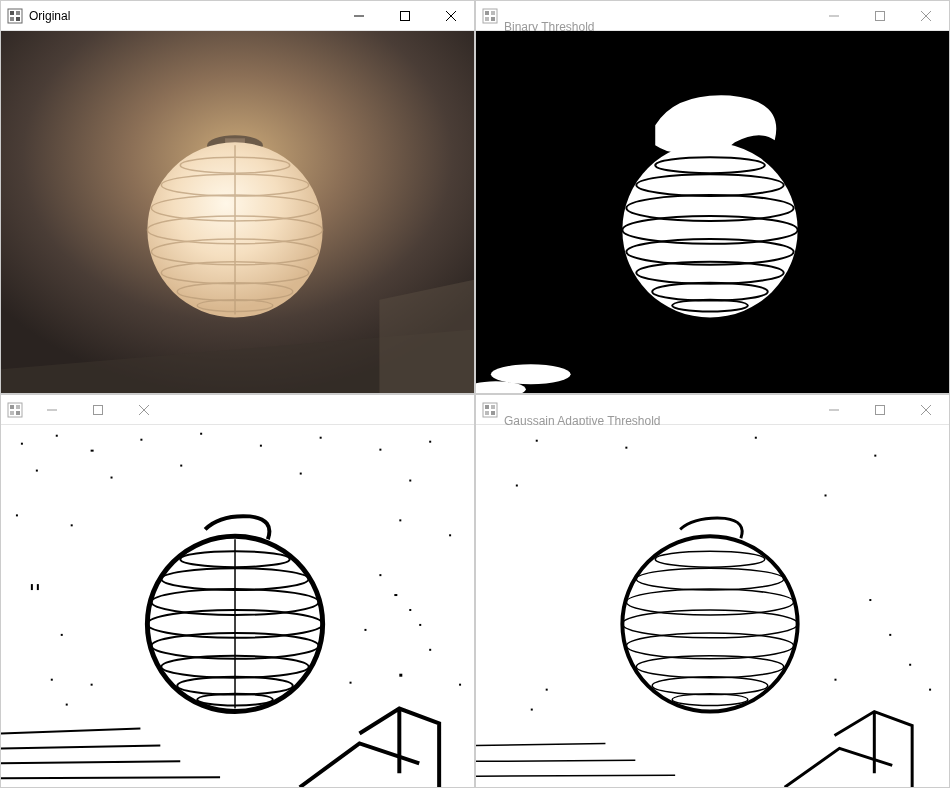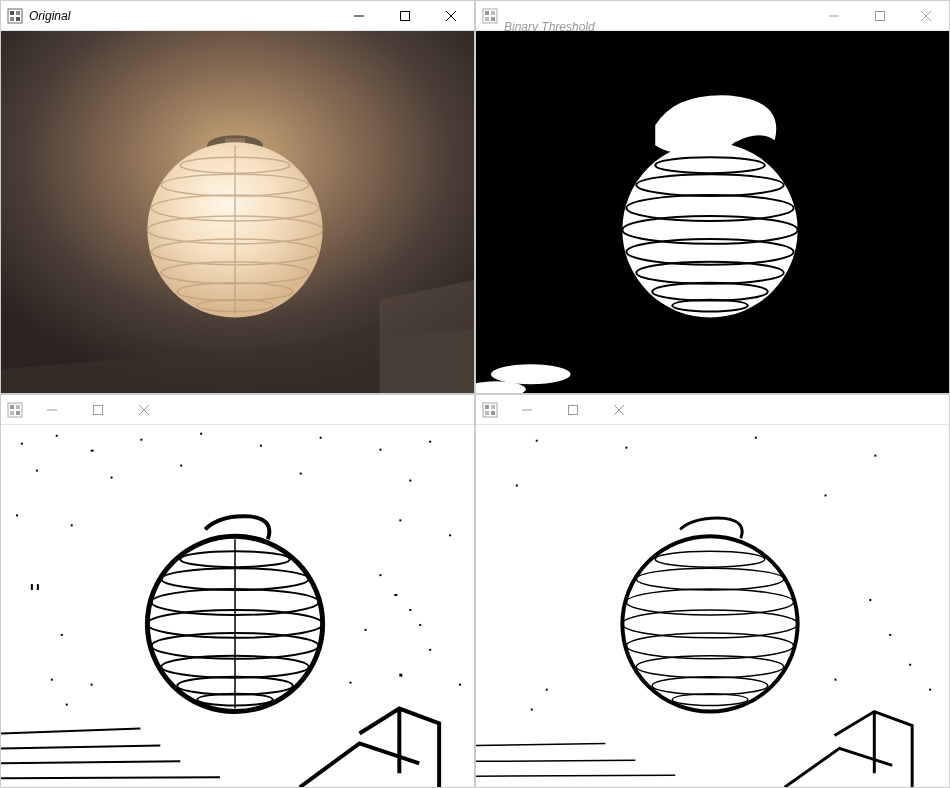--- a/index.html
+++ b/index.html
@@ -9,21 +9,20 @@
     width: 950px;
     height: 788px;
     overflow: hidden;
   }
   .grid {
     display: grid;
     grid-template-columns: 1fr 1fr;
     grid-template-rows: 1fr 1fr;
     width: 950px;
     height: 788px;
-    font-style: italic;
   }
   .window {
     display: flex;
     flex-direction: column;
     border: 1px solid #ccc;
     background: #fff;
     overflow: hidden;
   }
   .titlebar {
     height: 30px;
@@ -315,20 +314,21 @@
     <div class="titlebar inactive">
       <span class="appicon">
         <svg viewBox="0 0 16 16">
             <rect x="1" y="1" width="14" height="14" fill="#fff" stroke="#aaa" stroke-width="1"></rect>
             <rect x="3" y="3" width="4" height="4" fill="#999"></rect>
             <rect x="9" y="3" width="4" height="4" fill="#bbb"></rect>
             <rect x="3" y="9" width="4" height="4" fill="#bbb"></rect>
             <rect x="9" y="9" width="4" height="4" fill="#999"></rect>
           </svg>
       </span>
+      <span class="title">Gaussain Adaptive Threshold</span>
       <div class="controls">
         <div class="ctrl">
             <svg viewBox="0 0 10 10">
               <line x1="0" y1="5" x2="10" y2="5"></line>
             </svg>
           </div>
         <div class="ctrl">
             <svg viewBox="0 0 10 10">
               <rect x="0.5" y="0.5" width="9" height="9"></rect>
             </svg>

